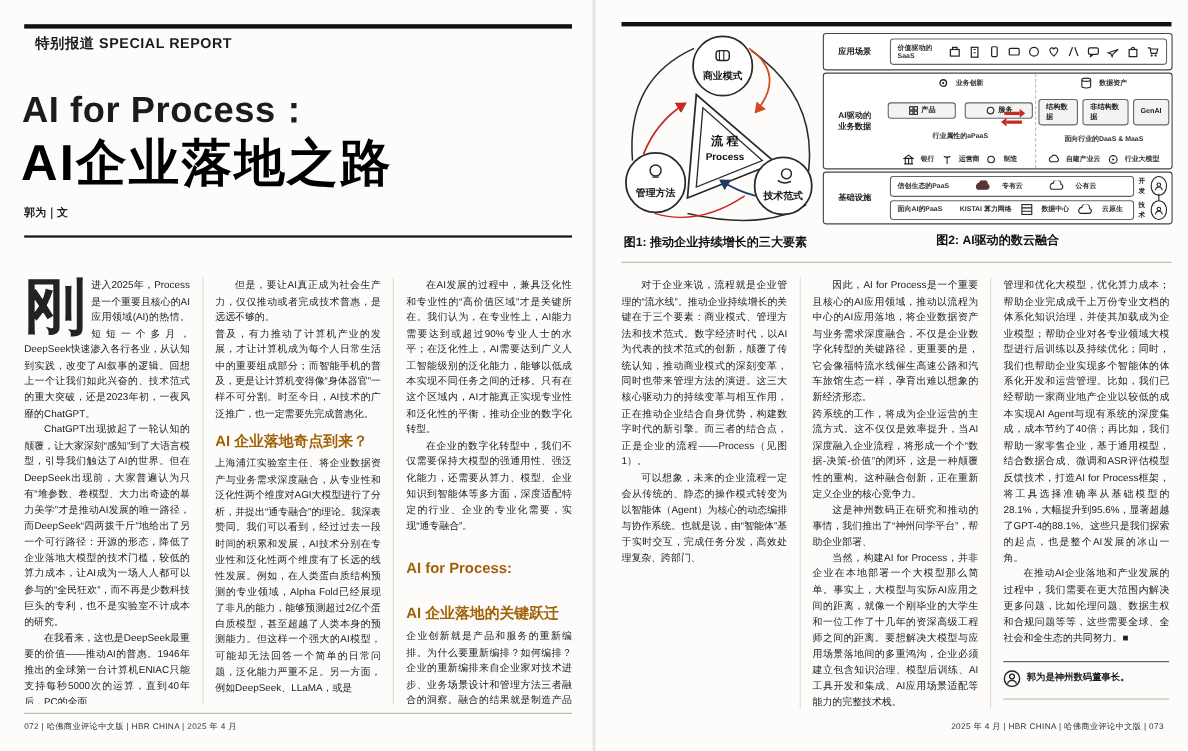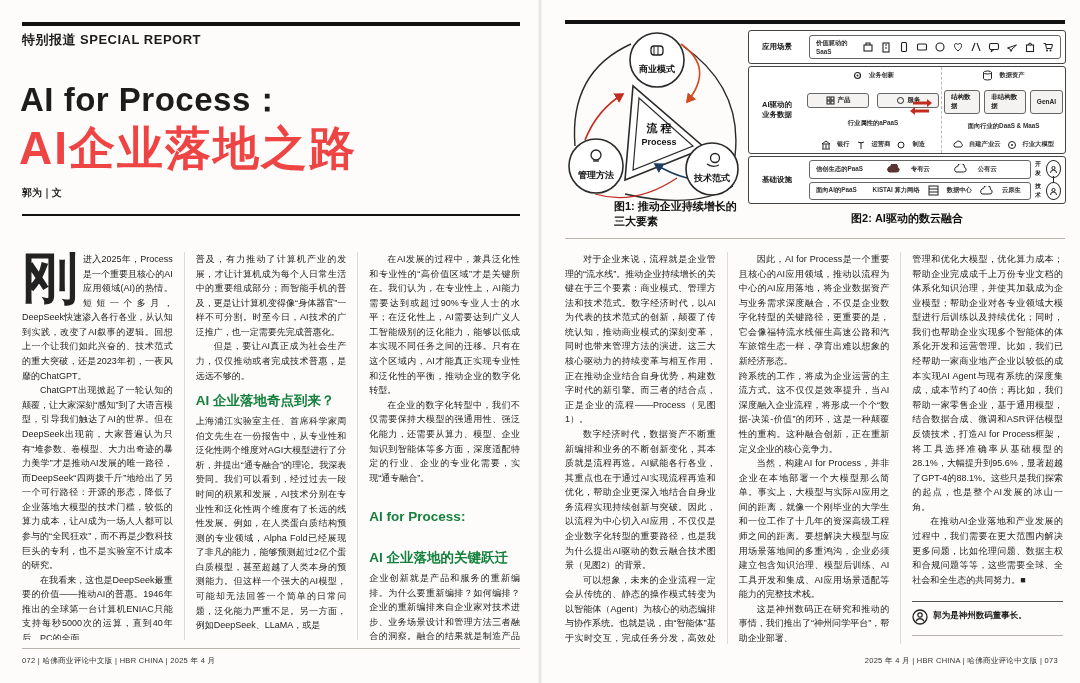--- a/index.html
+++ b/index.html
@@ -17,21 +17,21 @@
   .byline{position:absolute;font-size:10px;font-weight:bold;}
   .rule{position:absolute;background:#111;}
   .hairline{position:absolute;background:#b9b5ae;height:1px;}
   .cols{position:absolute;display:flex;}
   .col{width:152px;overflow:hidden;}
   .colR{width:152px;overflow:hidden;}
   .col + .col,.colR + .colR{border-left:1px solid #dedbd5;margin-left:11px;padding-left:11px;}
   .p{margin:0;font-size:9px;line-height:1.62;text-align:justify;text-indent:2em;color:#222;}
   .p.ni{text-indent:0;}
   .dropcap{float:left;font-size:56px;line-height:.85;font-weight:bold;margin:2px 5px 0 0;}
-  .h2{font-size:13.5px;font-weight:bold;margin:10px 0 4px;line-height:1.25;color:#15803d;}
+  .h2{font-size:13.5px;font-weight:bold;margin:10px 0 4px;line-height:1.25;color:#a16207;}
   .h2 span{display:block;margin-top:24px;}
   .figcap{font-size:11px;font-weight:bold;color:#111;}
   .footer{position:absolute;font-size:7.5px;color:#333;letter-spacing:.3px;text-align:right;}
   
   .f2row{position:absolute;border:1.3px solid #444;border-radius:3px;background:#fff;display:flex;align-items:stretch;}
   .f2label{width:52px;display:flex;align-items:center;justify-content:center;text-align:center;
            font-size:7.5px;font-weight:bold;color:#222;border-right:0;padding:2px;}
   .f2box{border:1px solid #666;border-radius:3px;background:#f4f3f1;font-size:6.5px;
          display:flex;align-items:center;justify-content:center;padding:2px 6px;font-weight:bold;color:#222;}
   .f2small{font-size:6.3px;font-weight:bold;color:#333;}
@@ -46,39 +46,39 @@
   .bio .t{font-size:8.5px;font-weight:bold;line-height:1.5;}
   svg text{font-family:"Liberation Sans","DejaVu Sans",sans-serif;}
 </style>
 </head>
 <body>
 
 <div id="spread">
 
   <div class="page" id="pageL">
     <div class="topbar" style="left:22px;top:22px;width:498px;"></div>
-    <div class="kicker" style="left:22px;top:31px;">特别报道 SPECIAL REPORT</div>
+    <div class="kicker" style="left:32px;top:31px;">特别报道 SPECIAL REPORT</div>
 
     <div class="titleEN" style="left:20px;top:78px;">AI for Process：</div>
-    <div class="titleCN" style="left:19px;top:118px;color:#ef4444;">AI企业落地之路</div>
+    <div class="titleCN" style="left:19px;top:118px;color:#000000;">AI企业落地之路</div>
     <div class="byline" style="left:22px;top:186px;">郭为｜文</div>
 
     <div class="rule" style="left:22px;top:214px;width:498px;height:2px;"></div>
 
     <div class="cols" style="left:22px;top:252px;width:498px;height:388px;">
       <div class="col">
         <p class="p ni"><span class="dropcap">刚</span><span>进入2025年，Process是一个重要且核心的AI应用领域(AI)的热情。短短一个多月，DeepSeek快速渗入各行各业，从认知到实践，改变了AI叙事的逻辑。回想上一个让我们如此兴奋的、技术范式的重大突破，还是2023年初，一夜风靡的ChatGPT。</span></p>
         <p class="p">ChatGPT出现掀起了一轮认知的颠覆，让大家深刻“感知”到了大语言模型，引导我们触达了AI的世界。但在DeepSeek出现前，大家普遍认为只有“堆参数、卷模型、大力出奇迹的暴力美学”才是推动AI发展的唯一路径，而DeepSeek“四两拨千斤”地给出了另一个可行路径：开源的形态，降低了企业落地大模型的技术门槛，较低的算力成本，让AI成为一场人人都可以参与的“全民狂欢”，而不再是少数科技巨头的专利，也不是实验室不计成本的研究。</p>
         <p class="p">在我看来，这也是DeepSeek最重要的价值——推动AI的普惠。1946年推出的全球第一台计算机ENIAC只能支持每秒5000次的运算，直到40年后，PC的全面</p>
       </div>
       <div class="col">
+        <p class="p">但是，要让AI真正成为社会生产力，仅仅推动或者完成技术普惠，是远远不够的。</p>
         <p class="p ni">普及，有力推动了计算机产业的发展，才让计算机成为每个人日常生活中的重要组成部分；而智能手机的普及，更是让计算机变得像“身体器官”一样不可分割。时至今日，AI技术的广泛推广，也一定需要先完成普惠化。</p>
-        <p class="p">但是，要让AI真正成为社会生产力，仅仅推动或者完成技术普惠，是远远不够的。</p>
         <div class="h2">AI 企业落地奇点到来？</div>
-        <p class="p ni">上海浦江实验室主任、首席科学家周伯文先生在一份报告中，从专业性和泛化性两个维度对AGI大模型进行了分析，并提出“通专融合”的理论。我深表赞同。我们可以看到，经过过去一段时间的积累和发展，AI技术分别在专业性和泛化性两个维度有了长远的线性发展。例如，在人类蛋白质结构预测的专业领域，Alpha Fold已经展现了非凡的能力，能够预测超过2亿个蛋白质模型，甚至超越了人类本身的预测能力。但这样一个强大的AI模型，可能却无法回答一个简单的日常问题，泛化能力严重不足。另一方面，例如DeepSeek、LLaMA，或是</p>
+        <p class="p ni">上海浦江实验室主任、将企业数据资产与业务需求深度融合，从专业性和泛化性两个维度对AGI大模型进行了分析，并提出“通专融合”的理论。我深表赞同。我们可以看到，经过过去一段时间的积累和发展，AI技术分别在专业性和泛化性两个维度有了长远的线性发展。例如，在人类蛋白质结构预测的专业领域，Alpha Fold已经展现了非凡的能力，能够预测超过2亿个蛋白质模型，甚至超越了人类本身的预测能力。但这样一个强大的AI模型，可能却无法回答一个简单的日常问题，泛化能力严重不足。另一方面，例如DeepSeek、LLaMA，或是</p>
       </div>
       <div class="col">
         <p class="p">在AI发展的过程中，兼具泛化性和专业性的“高价值区域”才是关键所在。我们认为，在专业性上，AI能力需要达到或超过90%专业人士的水平；在泛化性上，AI需要达到广义人工智能级别的泛化能力，能够以低成本实现不同任务之间的迁移。只有在这个区域内，AI才能真正实现专业性和泛化性的平衡，推动企业的数字化转型。</p>
         <p class="p">在企业的数字化转型中，我们不仅需要保持大模型的强通用性、强泛化能力，还需要从算力、模型、企业知识到智能体等多方面，深度适配特定的行业、企业的专业化需要，实现“通专融合”。</p>
         <div class="h2">
           <span>AI for Process:</span>
             <span>AI 企业落地的关键跃迁</span>
         </div>
         <p class="p ni">企业创新就是产品和服务的重新编排。为什么要重新编排？如何编排？企业的重新编排来自企业家对技术进步、业务场景设计和管理方法三者融合的洞察。融合的结果就是制造产品或服务的工作流程。在数字化时代，编排的内容从传统的生产要素变成了数据资产。也就是说数据资产的重新编排或流程再造，就是企业创新。因此，AI赋能流程，就是赋能企业创新。</p>
 
@@ -135,21 +135,21 @@
           <circle cx="150" cy="130" r="4.5" fill="none" stroke="#222" stroke-width="1.3"></circle>
           <path d="M142,136 q5,4 12,1" fill="none" stroke="#222" stroke-width="1.3"></path>
         </g>
 
         <text x="92" y="44" text-anchor="middle" font-size="9" font-weight="bold" fill="#111">商业模式</text>
         <text x="31" y="150" text-anchor="middle" font-size="9" font-weight="bold" fill="#111">管理方法</text>
         <text x="147" y="153" text-anchor="middle" font-size="9" font-weight="bold" fill="#111">技术范式</text>
         <text x="94" y="104" text-anchor="middle" font-size="11" font-weight="bold" fill="#111">流 程</text>
         <text x="94" y="117" text-anchor="middle" font-size="9" font-weight="bold" fill="#111">Process</text>
       </svg>
-      <div class="figcap" style="position:absolute;left:2px;top:171px;margin-left:47px;">图1: 推动企业持续增长的三大要素</div>
+      <div class="figcap" style="position:absolute;left:2px;top:185px;">图1: 推动企业持续增长的三大要素</div>
     </div>
 
     <div style="position:absolute;left:208px;top:30px;width:318px;height:198px;">
 
       <div class="f2row" style="left:0;top:0;width:316px;height:32px;">
         <div class="f2label">应用场景</div>
         <div style="flex:1;display:flex;align-items:center;border:1px solid #666;border-radius:3px;margin:4px;padding:0 6px;gap:7px;">
           <span class="f2small">价值驱动的SaaS</span>
           <span class="f2iconrow" style="margin-left:auto;">
             <svg class="micon" width="12" height="12">
@@ -332,28 +332,27 @@
         </div>
       </div>
       <div class="figcap" style="position:absolute;left:0;right:0;top:181px;text-align:center;">图2: AI驱动的数云融合</div>
     </div>
 
     <div class="hairline" style="left:25px;top:238px;width:500px;"></div>
 
     <div class="cols" style="left:25px;top:252px;width:498px;height:392px;">
       <div class="colR">
         <p class="p">对于企业来说，流程就是企业管理的“流水线”。推动企业持续增长的关键在于三个要素：商业模式、管理方法和技术范式。数字经济时代，以AI为代表的技术范式的创新，颠覆了传统认知，推动商业模式的深刻变革，同时也带来管理方法的演进。这三大核心驱动力的持续变革与相互作用，正在推动企业结合自身优势，构建数字时代的新引擎。而三者的结合点，正是企业的流程——Process（见图1）。</p>
-        <p class="p">数字经济时代，数据资产不断重新编排和业务的不断创新变化，其本质就是流程再造。AI赋能各行各业，其重点也在于通过AI实现流程再造和优化，帮助企业更深入地结合自身业务流程实现持续创新与突破。因此，以流程为中心切入AI应用，不仅仅是企业数字化转型的重要路径，也是我为什么提出AI驱动的数云融合技术图景（见图2）的背景。</p>
         <p class="p">可以想象，未来的企业流程一定会从传统的、静态的操作模式转变为以智能体（Agent）为核心的动态编排与协作系统。也就是说，由“智能体”基于实时交互，完成任务分发，高效处理复杂、跨部门、</p>
       </div>
       <div class="colR">
         <p class="p">因此，AI for Process是一个重要且核心的AI应用领域，推动以流程为中心的AI应用落地，将企业数据资产与业务需求深度融合，不仅是企业数字化转型的关键路径，更重要的是，它会像福特流水线催生高速公路和汽车旅馆生态一样，孕育出难以想象的新经济形态。</p>
         <p class="p ni">跨系统的工作，将成为企业运营的主流方式。这不仅仅是效率提升，当AI深度融入企业流程，将形成一个个“数据-决策-价值”的闭环，这是一种颠覆性的重构。这种融合创新，正在重新定义企业的核心竞争力。</p>
+        <p class="p">这是神州数码正在研究和推动的事情，我们推出了“神州问学平台”，帮助企业部署、</p>
         <p class="p">当然，构建AI for Process，并非企业在本地部署一个大模型那么简单。事实上，大模型与实际AI应用之间的距离，就像一个刚毕业的大学生和一位工作了十几年的资深高级工程师之间的距离。要想解决大模型与应用场景落地间的多重鸿沟，企业必须建立包含知识治理、模型后训练、AI工具开发和集成、AI应用场景适配等能力的完整技术栈。</p>
-        <p class="p">这是神州数码正在研究和推动的事情，我们推出了“神州问学平台”，帮助企业部署、</p>
       </div>
       <div class="colR">
         <p class="p ni">管理和优化大模型，优化算力成本；帮助企业完成成千上万份专业文档的体系化知识治理，并使其加载成为企业模型；帮助企业对各专业领域大模型进行后训练以及持续优化；同时，我们也帮助企业实现多个智能体的体系化开发和运营管理。比如，我们已经帮助一家商业地产企业以较低的成本实现AI Agent与现有系统的深度集成，成本节约了40倍；再比如，我们帮助一家零售企业，基于通用模型，结合数据合成、微调和ASR评估模型反馈技术，打造AI for Process框架，将工具选择准确率从基础模型的28.1%，大幅提升到95.6%，显著超越了GPT-4的88.1%。这些只是我们探索的起点，也是整个AI发展的冰山一角。</p>
         <p class="p">在推动AI企业落地和产业发展的过程中，我们需要在更大范围内解决更多问题，比如伦理问题、数据主权和合规问题等等，这些需要全球、全社会和全生态的共同努力。■</p>
         <div class="bio">
           <svg width="16" height="16">
             <circle cx="8" cy="8" r="7" fill="none" stroke="#222" stroke-width="1.3"></circle>
             <circle cx="8" cy="6" r="2.2" fill="none" stroke="#222" stroke-width="1.2"></circle>
             <path d="M4,12.5 a4.2,4.2 0 0 1 8,0" fill="none" stroke="#222" stroke-width="1.2"></path>
           </svg>

